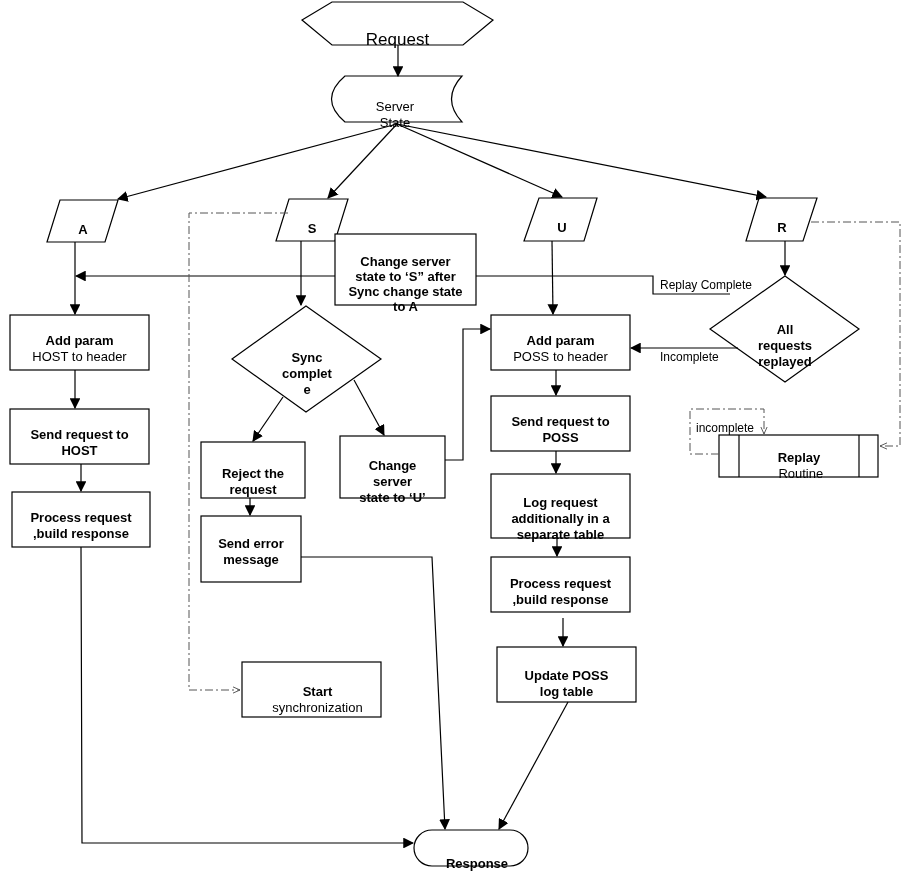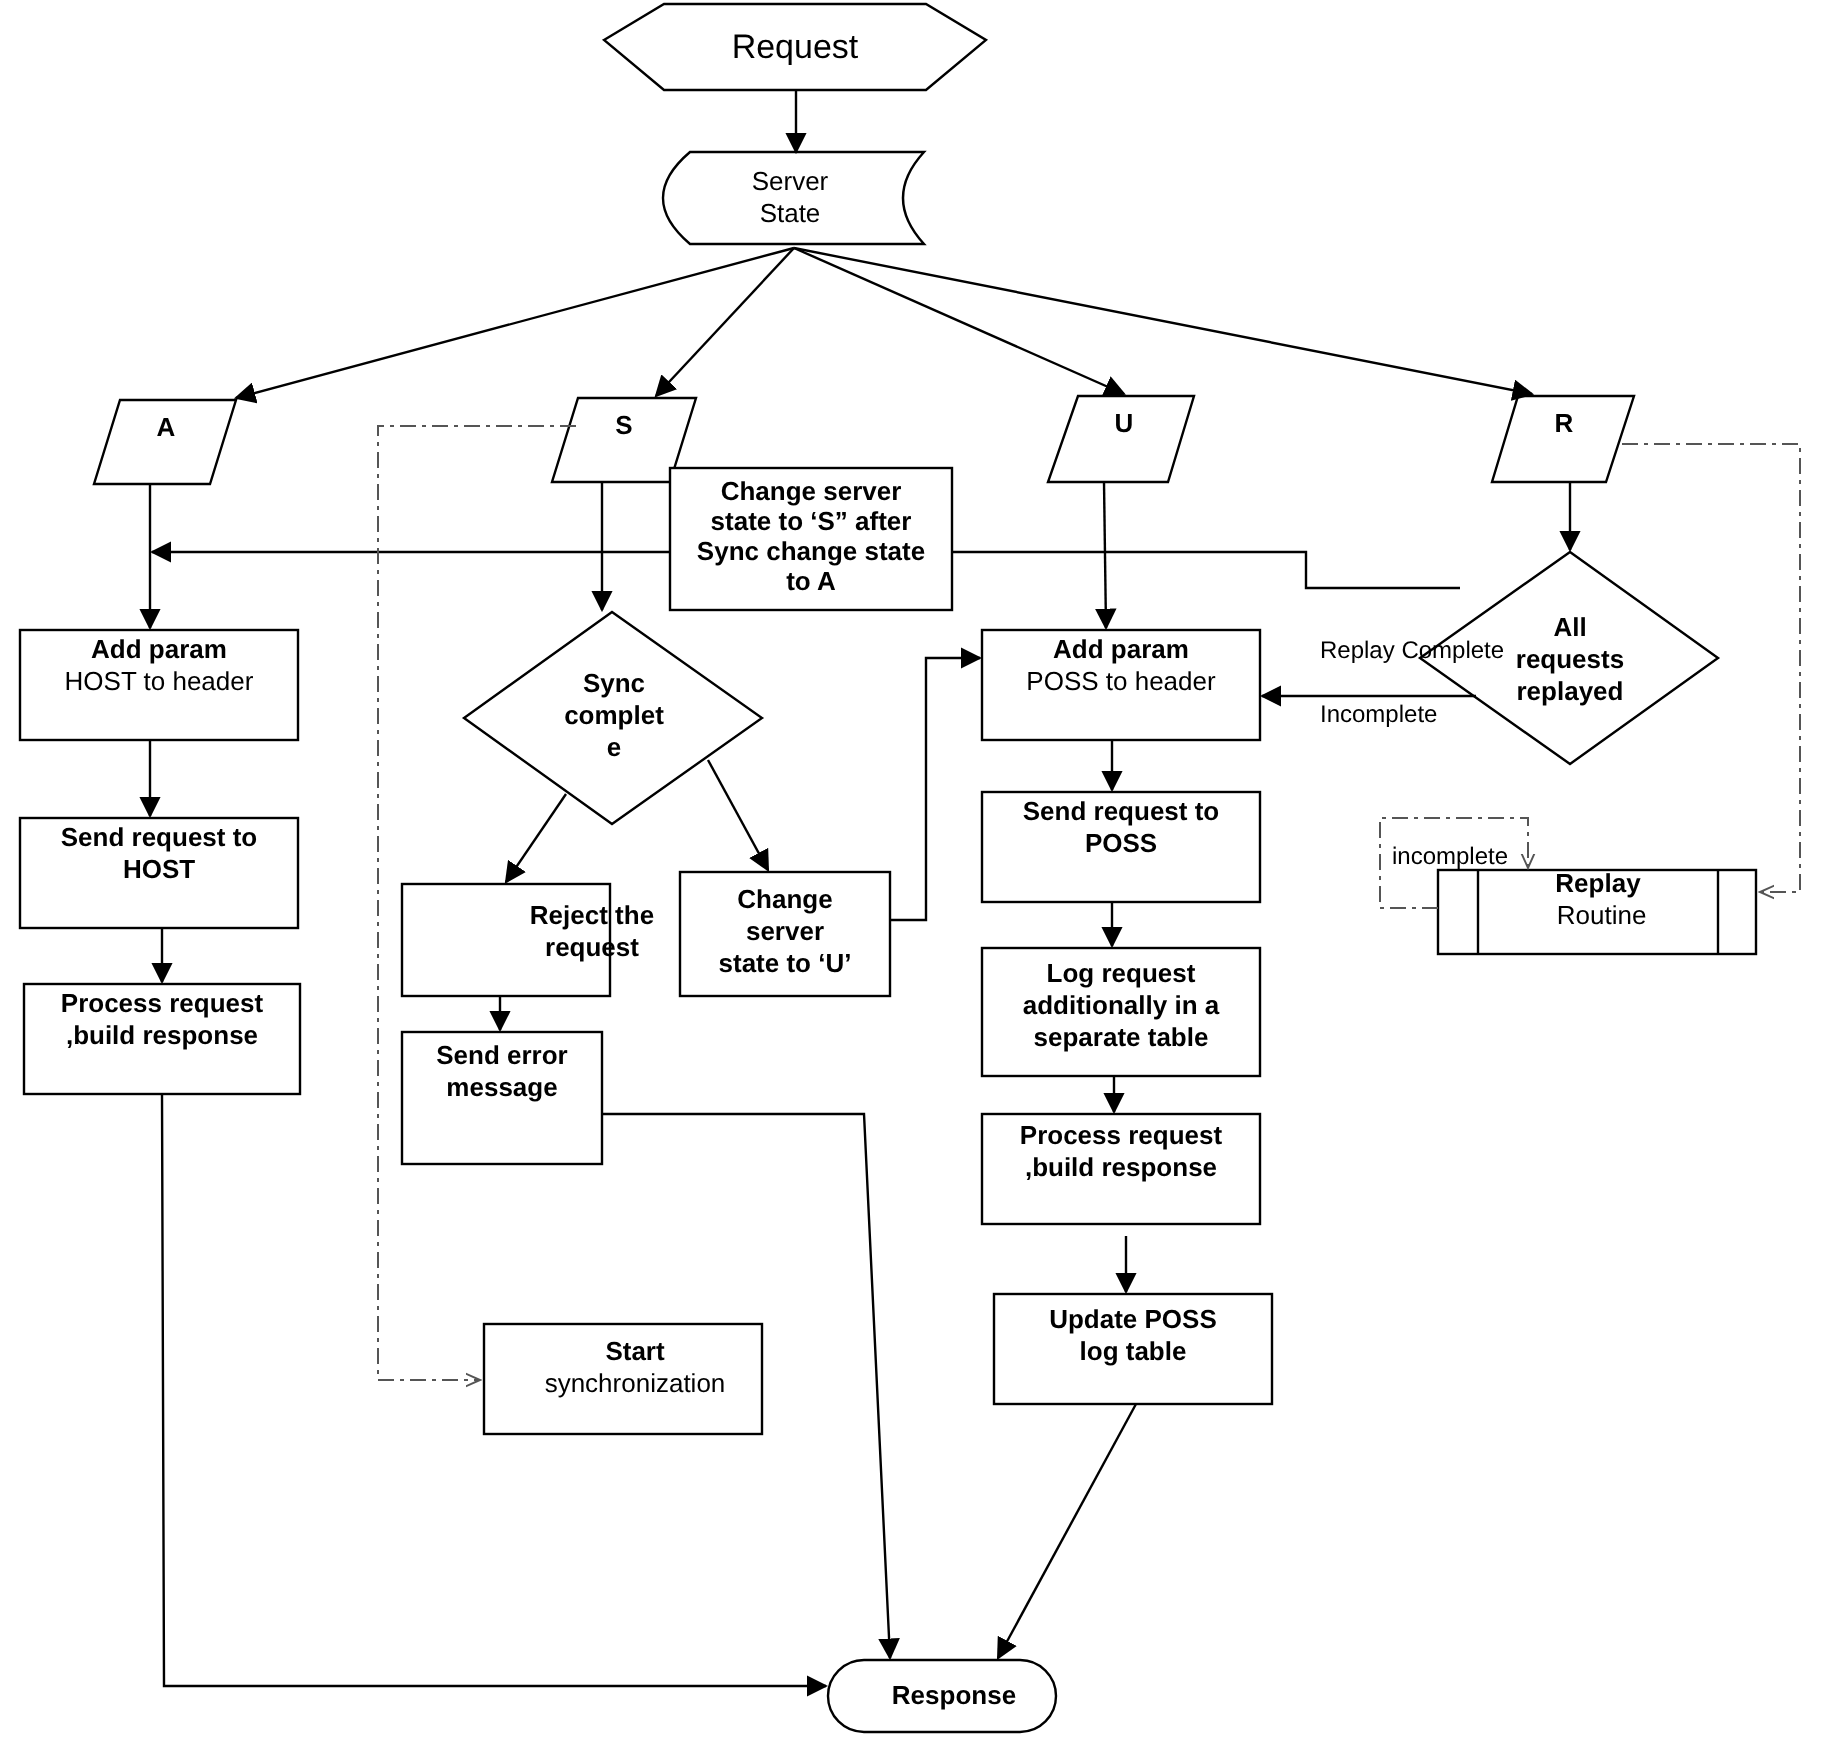--- a/index.html
+++ b/index.html
@@ -1,18 +1,18 @@
 <!DOCTYPE html>
 <html><head>
 <meta charset="utf-8">
 <style>
   html, body { margin:0; padding:0; background:#ffffff; }
   body { width:911px; height:873px; position:relative; overflow:hidden; font-family:"Liberation Sans", sans-serif; color:#000; }
   svg#flow { position:absolute; left:0; top:0; }
-  .lbl { position:absolute; text-align:center; font-size:13px; line-height:16px; display:flex; flex-direction:column; justify-content:center; align-items:center; }
+  .lbl { position:absolute; text-align:center; font-size:13px; line-height:16px; display:flex; flex-direction:column; justify-content:center; align-items:center;margin-top:16px; }
   .b { font-weight:bold; }
   .n { font-weight:normal; }
   .edge-lbl { position:absolute; font-size:12px; line-height:14px; white-space:nowrap; }
 </style>
 </head>
 <body>
 
 <svg id="flow" width="911" height="873" viewBox="0 0 911 873">
   <defs>
     <marker id="arr" viewBox="0 0 10 10" refX="9" refY="5" markerWidth="9" markerHeight="9" orient="auto-start-reverse">
@@ -134,21 +134,21 @@
 <div class="lbl b" style="left:12px;top:495px;width:138px;height:30px;">
   <span>Process request</span>
   <span>,build response</span>
 </div>
 
 <div class="lbl b" style="left:262px;top:333px;width:90px;height:50px;text-align:center;">
   <span>Sync</span>
   <span>complet</span>
   <span>e</span>
 </div>
-<div class="lbl b" style="left:201px;top:444px;width:104px;height:44px;padding-left:43px;">
+<div class="lbl b" style="left:201px;top:444px;width:104px;height:44px;">
   <span>Reject the</span>
   <span>request</span>
 </div>
 <div class="lbl b" style="left:201px;top:518px;width:100px;height:36px;">
   <span>Send error</span>
   <span>message</span>
 </div>
 <div class="lbl b" style="left:340px;top:438px;width:105px;height:56px;">
   <span>Change</span>
   <span>server</span>
@@ -188,15 +188,15 @@
 </div>
 <div class="lbl" style="left:739px;top:437px;width:120px;height:26px;flex-direction:column;">
   <span class="b">Replay</span>
     <span class="n" style="white-space:pre;"> Routine</span>
 </div>
 
 <div class="lbl b" style="left:414px;top:830px;width:126px;height:36px;">
   <span>Response</span>
 </div>
 
-<div class="edge-lbl" style="left:660px;top:278px;margin-top:40px;">Replay Complete</div>
+<div class="edge-lbl" style="left:660px;top:278px;">Replay Complete</div>
 <div class="edge-lbl" style="left:660px;top:350px;">Incomplete</div>
 <div class="edge-lbl" style="left:696px;top:421px;">incomplete</div>
 
 </body></html>

